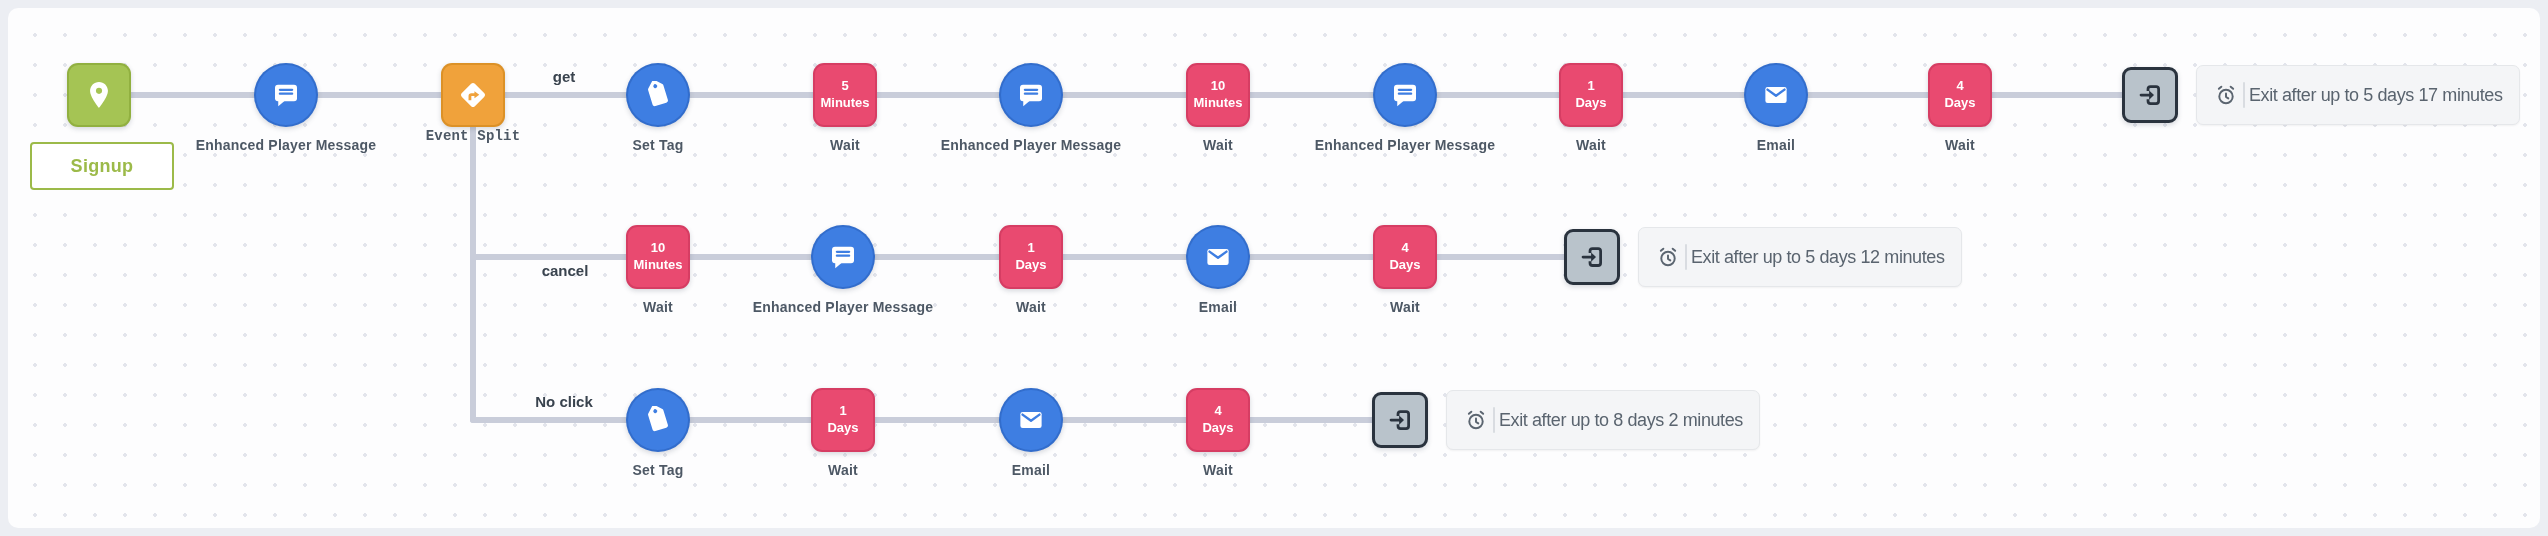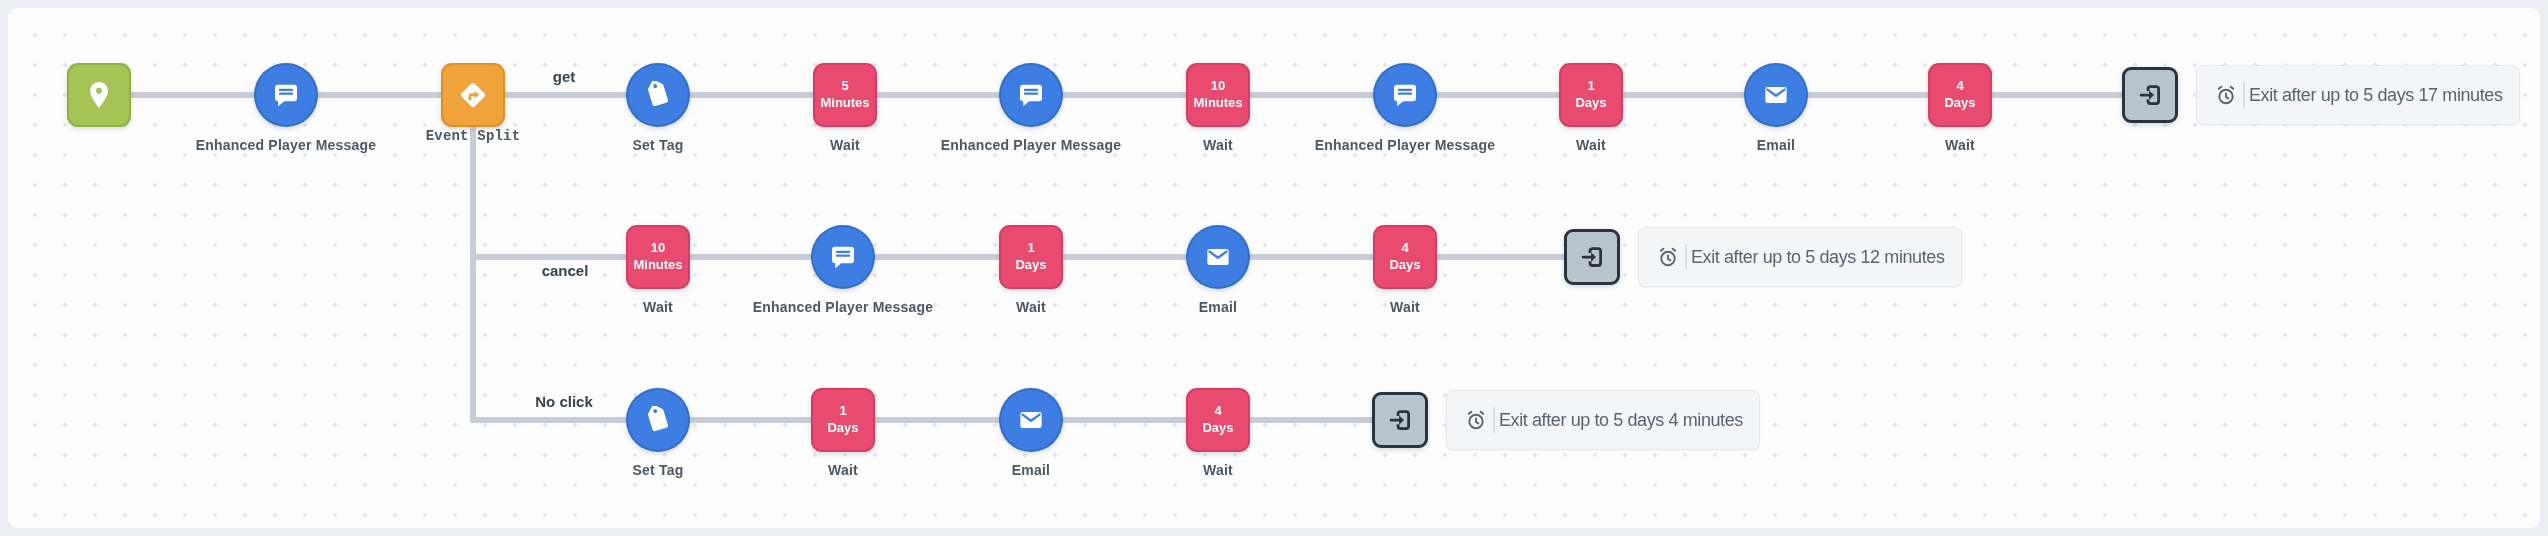--- a/index.html
+++ b/index.html
@@ -104,20 +104,21 @@
   <div class="hline" style="left:91px;top:84px;width:2051px;"></div>
   <div class="vline" style="left:462px;top:87px;height:328px;"></div>
   <div class="hline" style="left:462px;top:246px;width:1122px;"></div>
   <div class="hline" style="left:462px;top:409px;width:930px;"></div>
 
   <div class="node sq green" style="left:91px;top:87px;">
     <svg viewBox="0 0 24 24" width="32" height="32">
         <use href="#ic-pin"></use>
       </svg>
   </div>
+  <div class="badge">Signup</div>
 
   <div class="node circle" style="left:278px;top:87px;">
     <svg viewBox="0 0 24 24" width="30" height="30">
         <use href="#ic-chat"></use>
       </svg>
   </div>
   <div class="node-label" style="left:278px;top:129px;">Enhanced Player Message</div>
 
   <div class="node sq orange" style="left:465px;top:87px;">
     <svg viewBox="0 0 24 24" width="32" height="32">
@@ -271,16 +272,16 @@
   <div class="node exitn" style="left:1392px;top:412px;">
     <svg viewBox="0 0 24 24" width="30" height="30">
         <use href="#ic-exit"></use>
       </svg>
   </div>
   <div class="panel" style="left:1438px;top:382px;">
     <svg viewBox="0 0 24 24" width="26" height="26">
         <use href="#ic-alarm"></use>
       </svg>
     <div class="divider"></div>
-    <span class="note">Exit after up to 5 days 4 minutes</span>
+    <span class="note">Exit after up to 8 days 2 minutes</span>
   </div>
 
 </div>
 
 </body></html>

